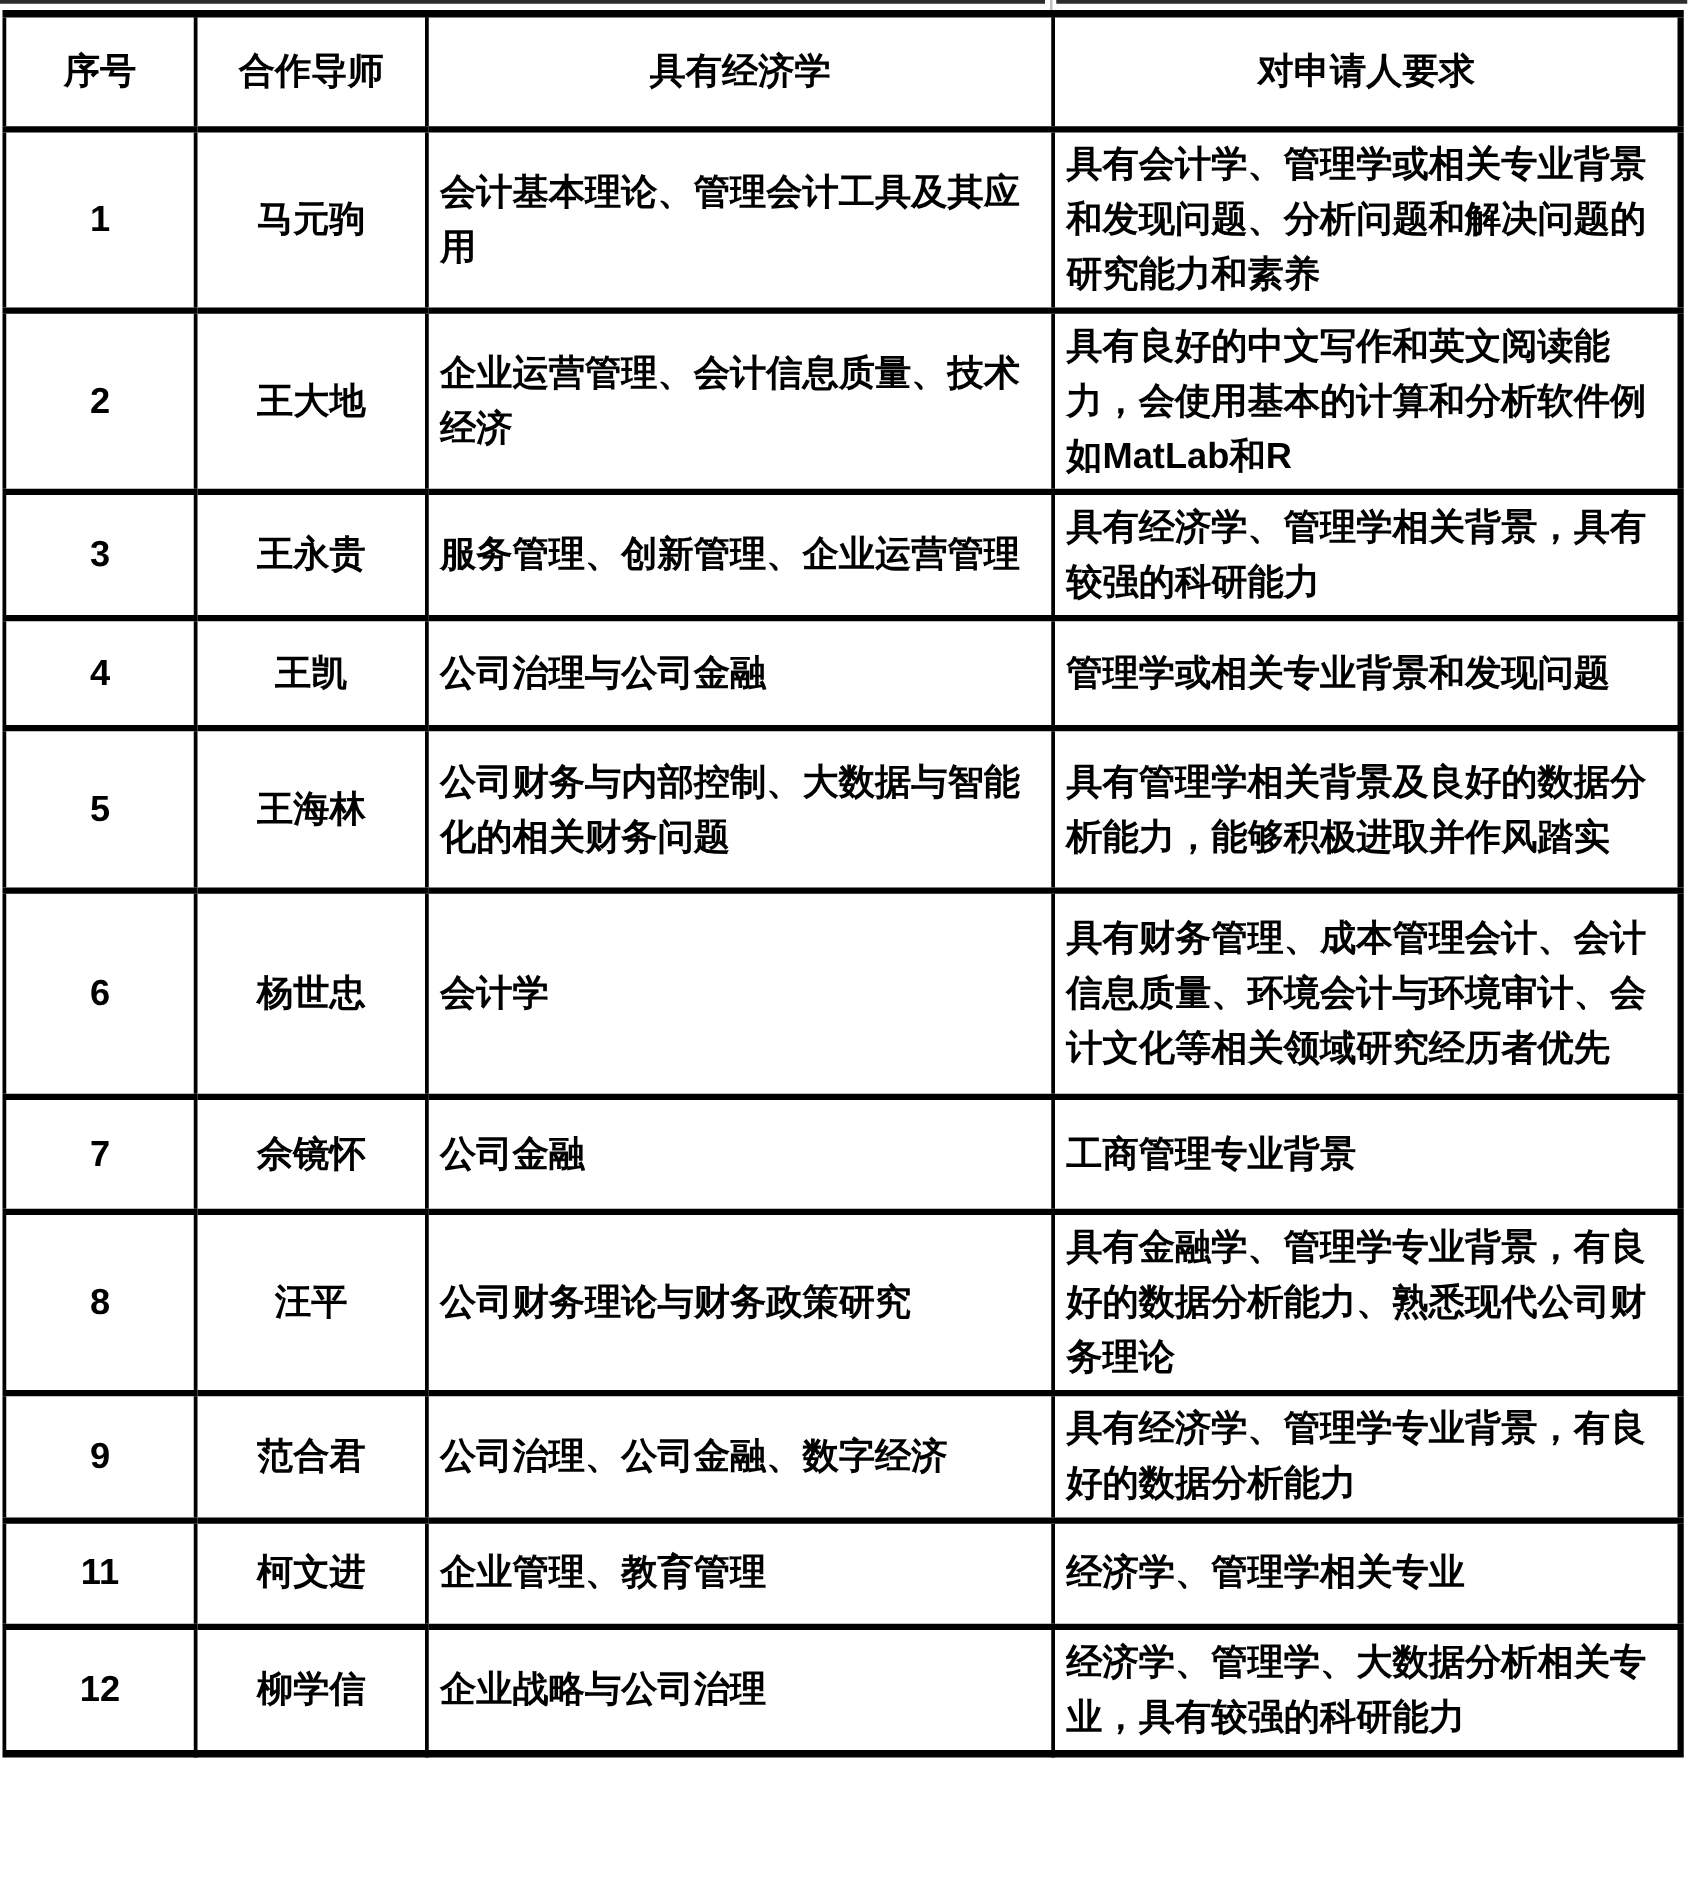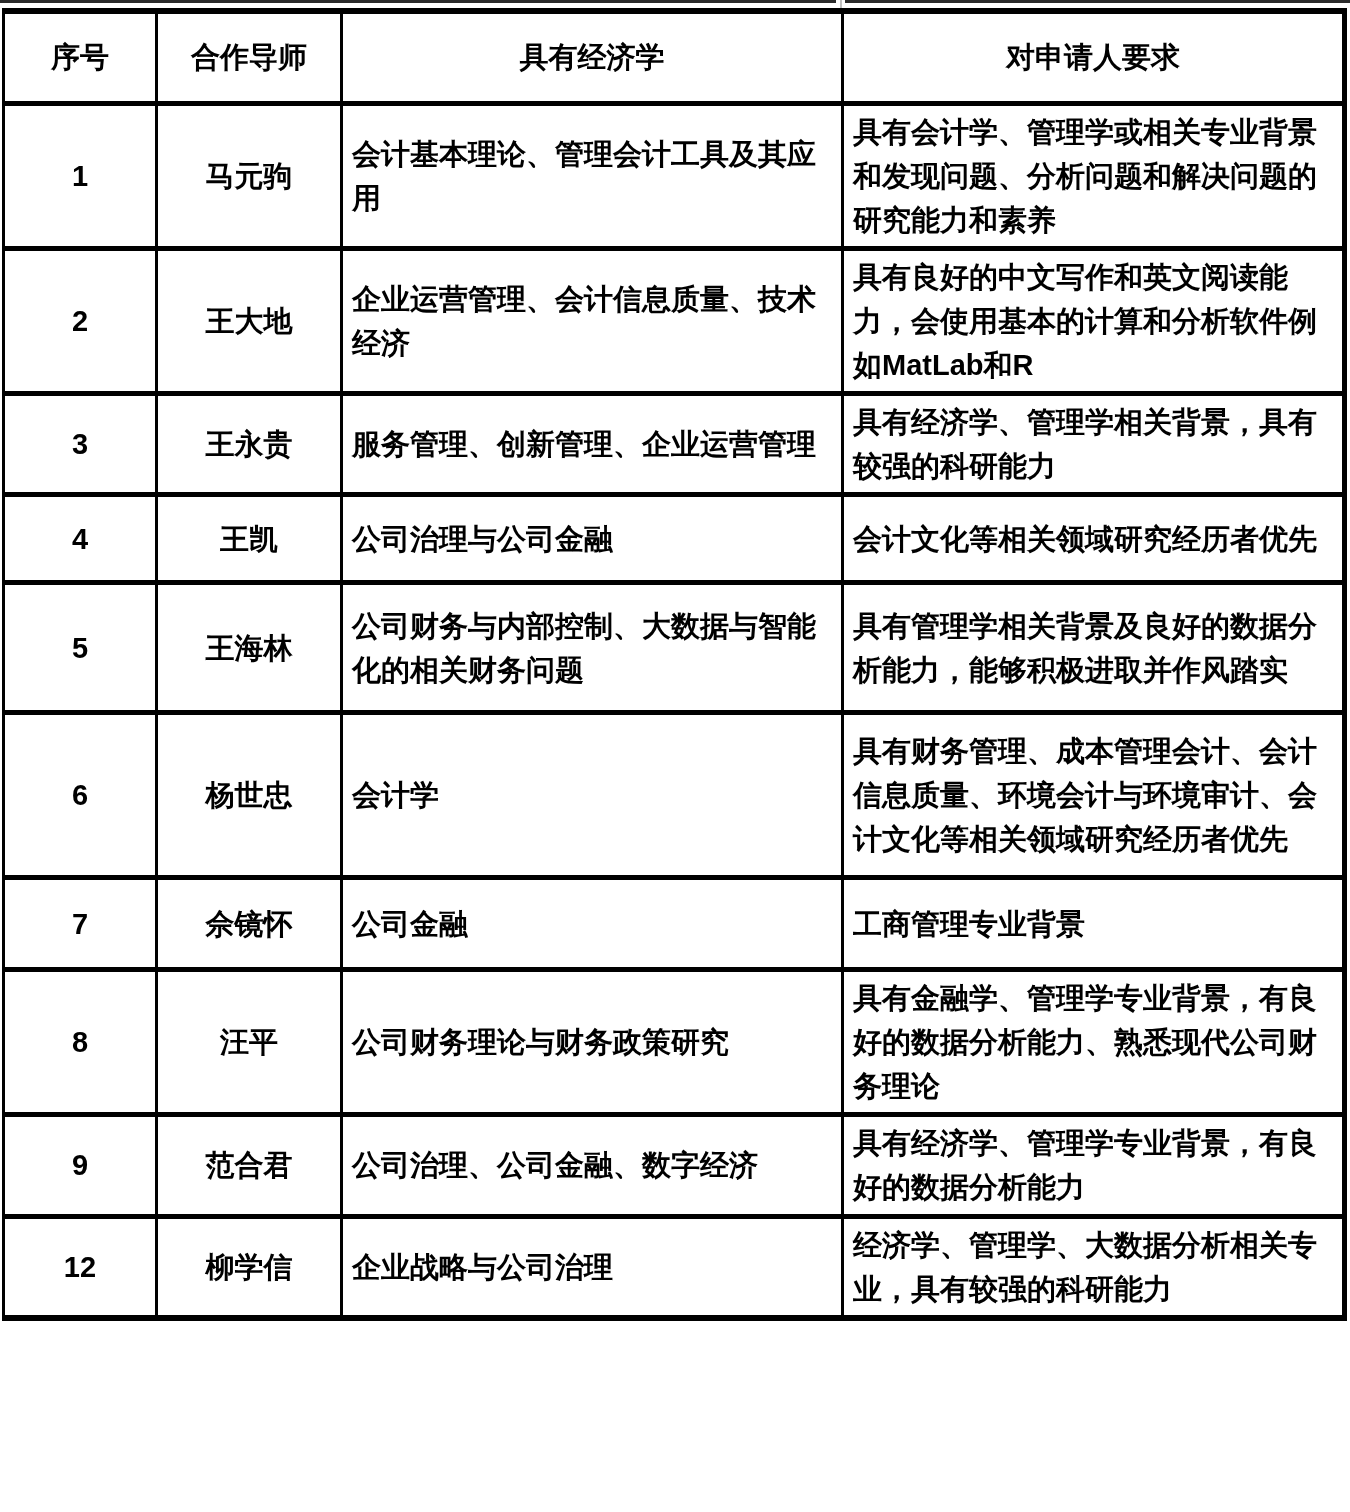--- a/index.html
+++ b/index.html
@@ -136,21 +136,21 @@
         <tr>
           <td class="c0">3</td>
           <td class="c1">王永贵</td>
           <td class="c2">服务管理、创新管理、企业运营管理</td>
           <td class="c3">具有经济学、管理学相关背景，具有较强的科研能力</td>
         </tr>
         <tr>
           <td class="c0">4</td>
           <td class="c1">王凯</td>
           <td class="c2">公司治理与公司金融</td>
-          <td class="c3">会计文化等相关领域研究经历者优先</td>
+          <td class="c3">管理学或相关专业背景和发现问题</td>
         </tr>
         <tr>
           <td class="c0">5</td>
           <td class="c1">王海林</td>
           <td class="c2">公司财务与内部控制、大数据与智能化的相关财务问题</td>
           <td class="c3">具有管理学相关背景及良好的数据分析能力，能够积极进取并作风踏实</td>
         </tr>
         <tr>
           <td class="c0">6</td>
           <td class="c1">杨世忠</td>
@@ -169,20 +169,26 @@
           <td class="c2">公司财务理论与财务政策研究</td>
           <td class="c3">具有金融学、管理学专业背景，有良好的数据分析能力、熟悉现代公司财务理论</td>
         </tr>
         <tr>
           <td class="c0">9</td>
           <td class="c1">范合君</td>
           <td class="c2">公司治理、公司金融、数字经济</td>
           <td class="c3">具有经济学、管理学专业背景，有良好的数据分析能力</td>
         </tr>
         <tr>
+          <td class="c0">11</td>
+          <td class="c1">柯文进</td>
+          <td class="c2">企业管理、教育管理</td>
+          <td class="c3">经济学、管理学相关专业</td>
+        </tr>
+        <tr>
           <td class="c0">12</td>
           <td class="c1">柳学信</td>
           <td class="c2">企业战略与公司治理</td>
           <td class="c3">经济学、管理学、大数据分析相关专业，具有较强的科研能力</td>
         </tr>
       </tbody>
   </table>
 
 </div>
 

